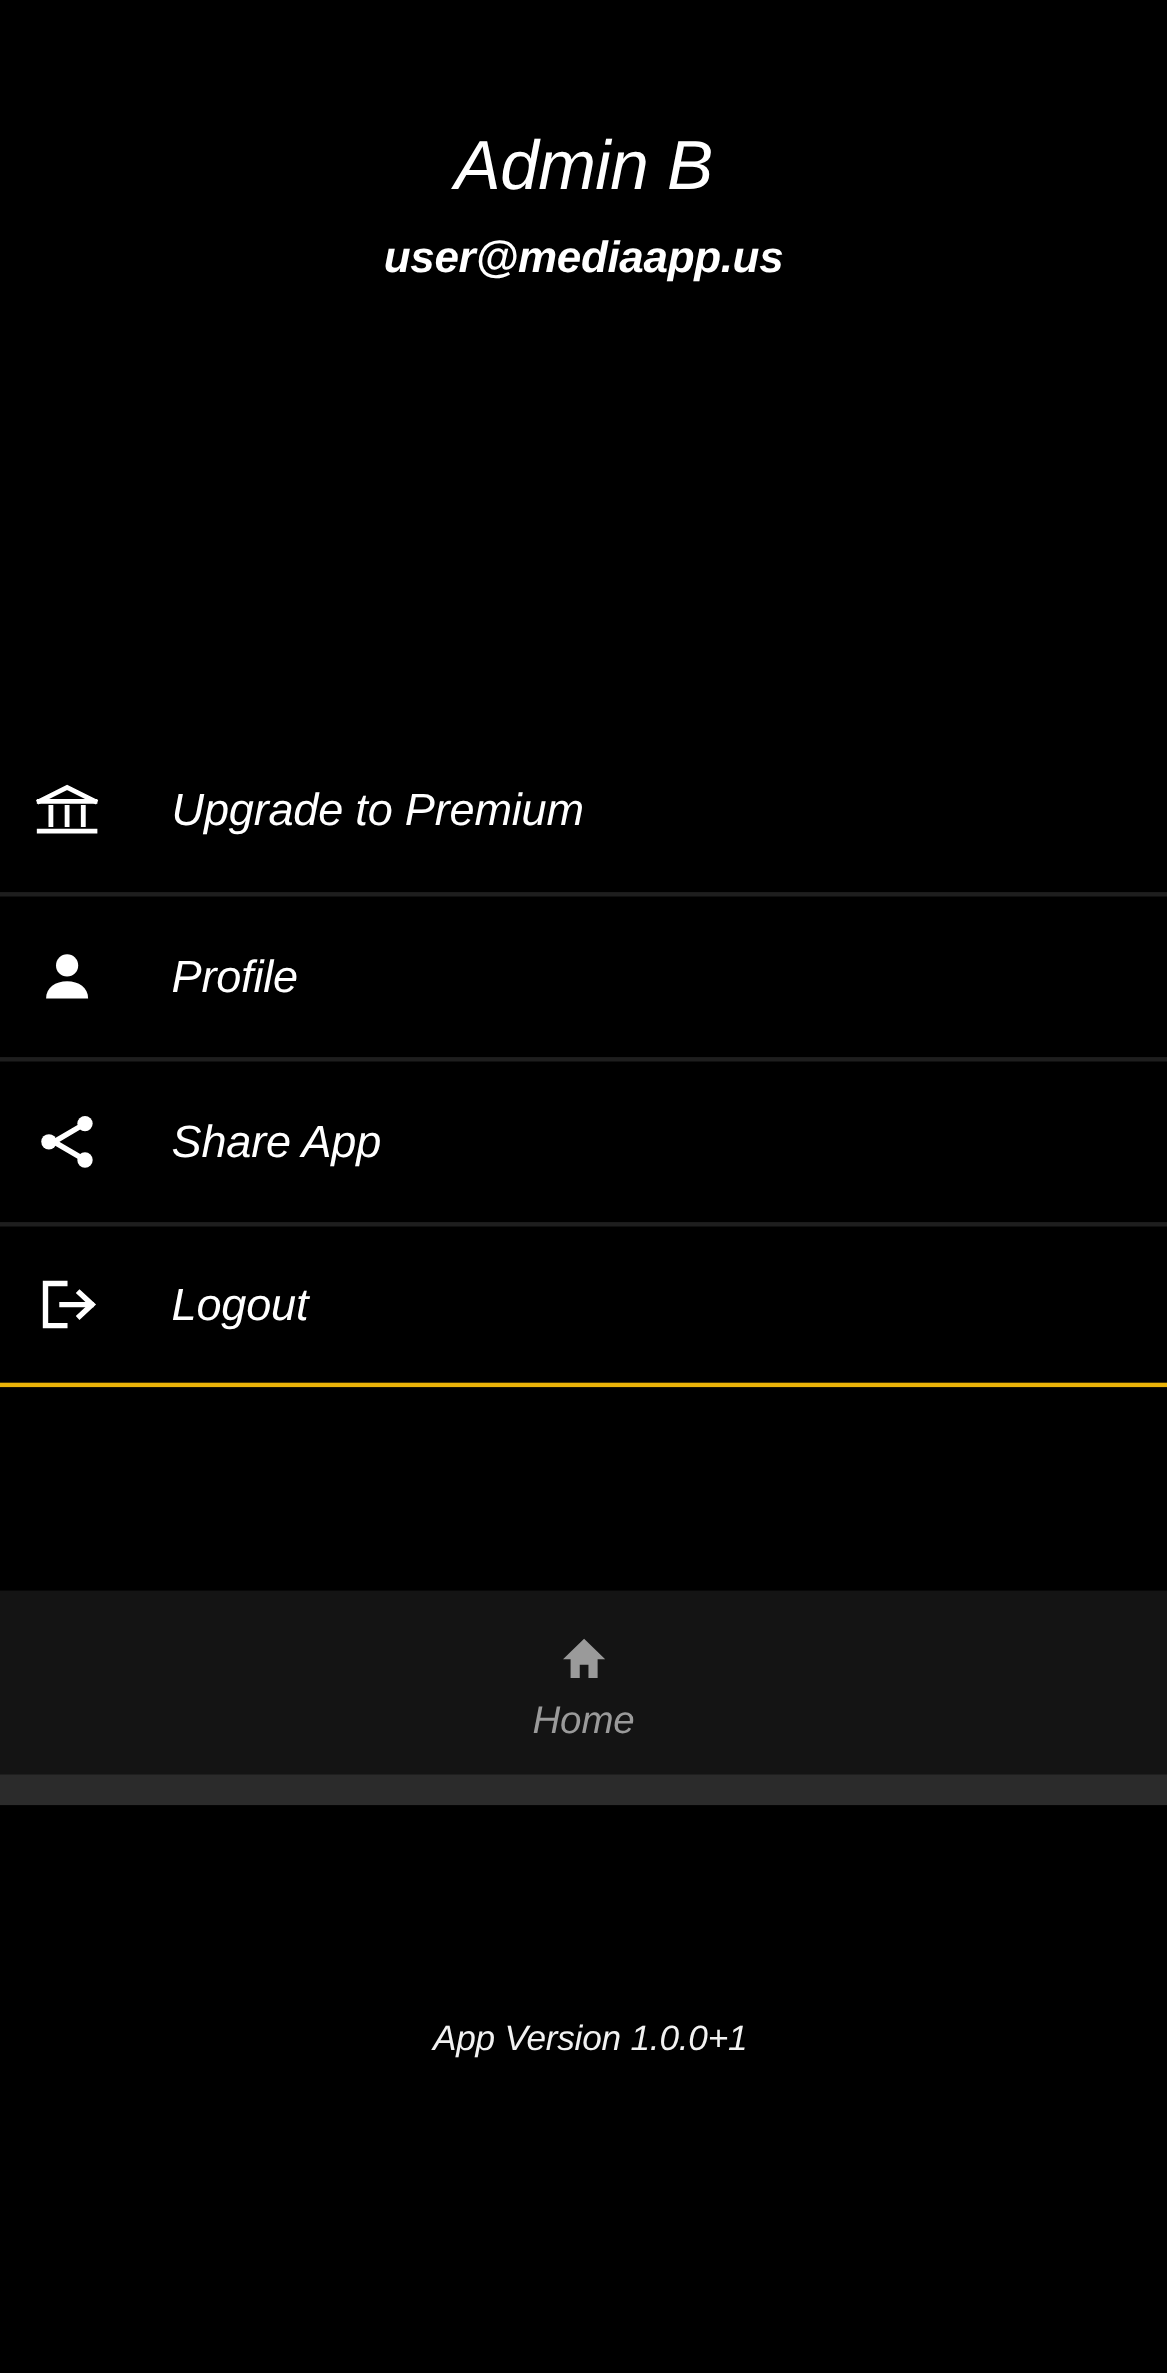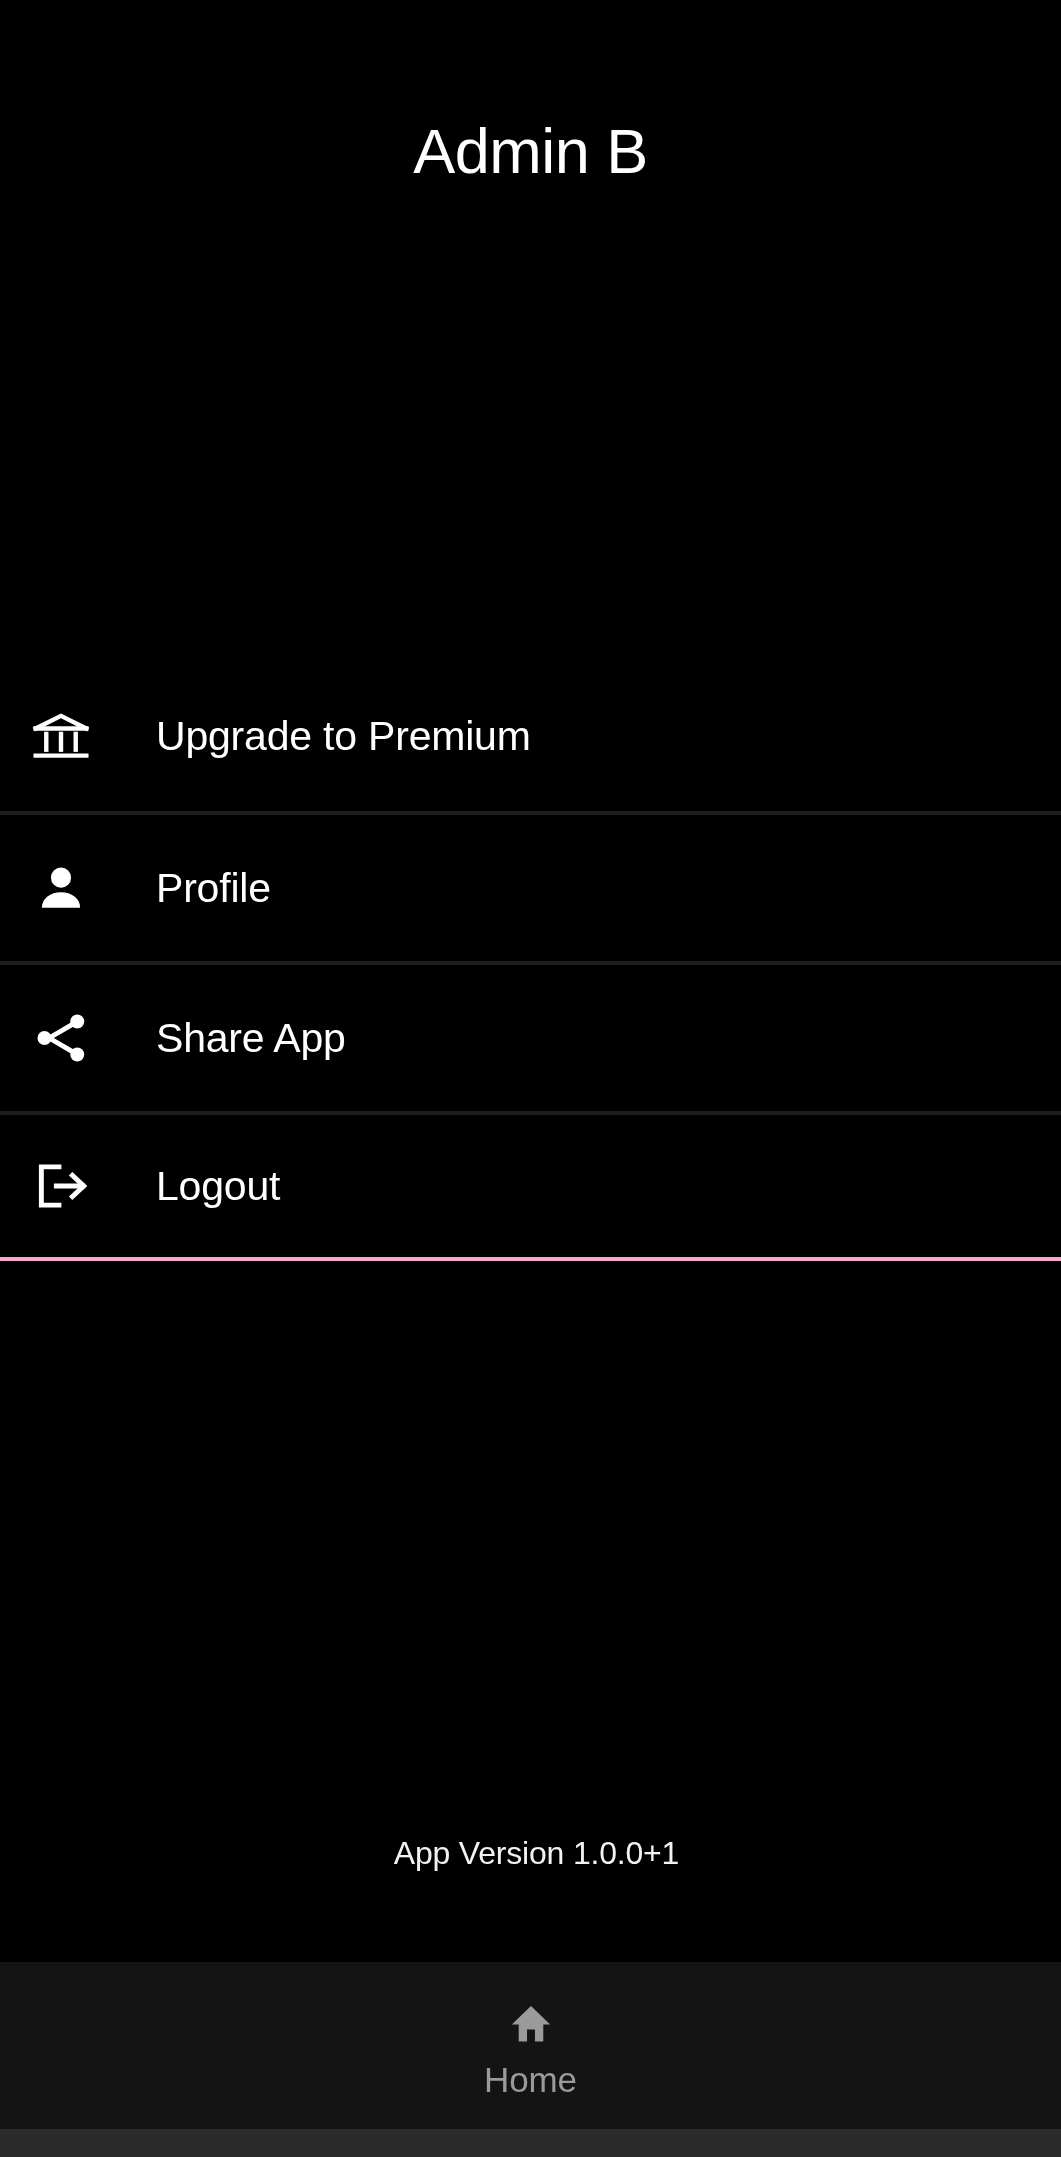--- a/index.html
+++ b/index.html
@@ -13,24 +13,25 @@
 
   body {
     font-family: "Liberation Sans", sans-serif;
     color: #ffffff;
     -webkit-font-smoothing: antialiased;
   }
 
   .phone {
     position: relative;
     width: 1061px;
-    height: 2157px;
+    height: 1641px;
     background: #000000;
     display: flex;
     flex-direction: column;
+    font-style: italic;
   }
 
   
   .header {
     padding-top: 118px;
     text-align: center;
     flex: 0 0 auto;
   }
 
   .account-name {
@@ -61,21 +62,21 @@
     position: relative;
     height: 150px;
     display: flex;
     align-items: center;
     padding-left: 30px;
     background: #000000;
     cursor: pointer;
   }
 
   .menu-row + .menu-row { border-top: 4px solid #1e1e1e; }
-  .menu .menu-row:last-child { border-bottom: 4px solid #f9a8d4; }
+  .menu .menu-row:last-child { border-bottom: 4px solid #eab308; }
 
   .menu-icon {
     width: 62px;
     min-width: 62px;
     height: 62px;
     display: flex;
     align-items: center;
     justify-content: center;
   }
 
@@ -145,20 +146,21 @@
     background: #2b2b2b;
   }
 </style>
 </head>
 <body>
 
 <div class="phone">
 
   <div class="header">
     <div class="account-name">Admin B</div>
+    <div class="account-email">user@mediaapp.us</div>
   </div>
 
   <div class="menu">
 
     <div class="menu-row">
       <span class="menu-icon">
         <svg width="62" height="62" viewBox="0 0 24 24" fill="none" stroke="#ffffff" stroke-width="1.7" stroke-linecap="square">
           <path d="M2.2 9.1 L12 4.2 L21.8 9.1"></path>
           <line x1="2.2" y1="9.1" x2="21.8" y2="9.1"></line>
           <line x1="6.3" y1="11.2" x2="6.3" y2="17.3"></line>

